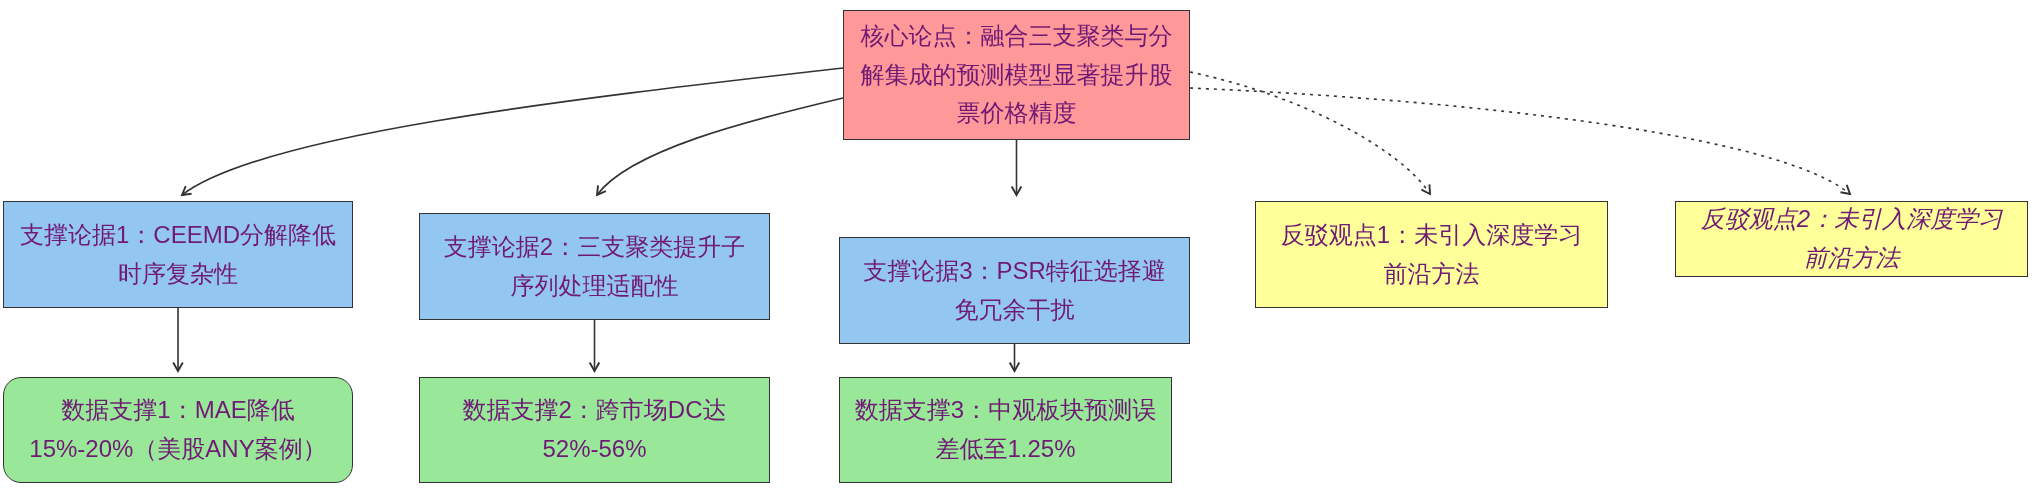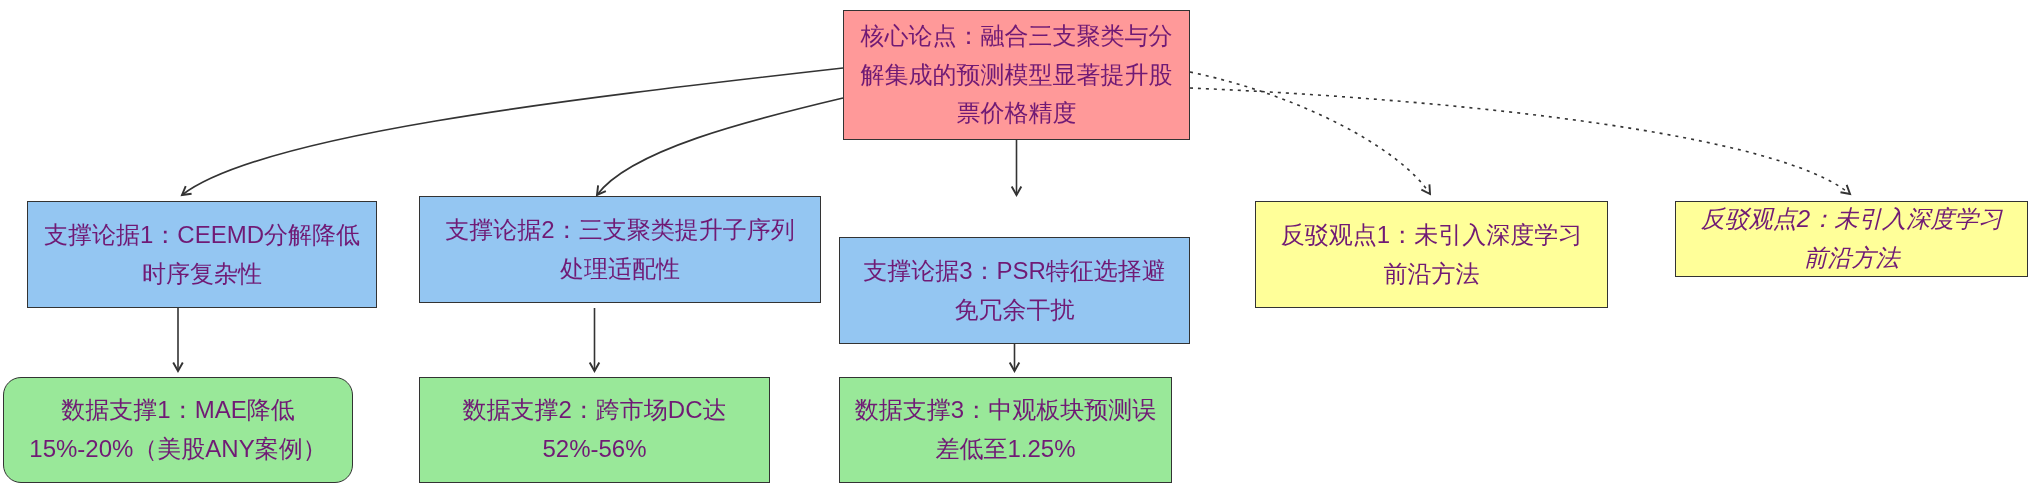--- a/index.html
+++ b/index.html
@@ -30,21 +30,21 @@
     align-items: center;
     justify-content: center;
     text-align: center;
     font-size: 24px;
     line-height: 1.62;
     color: #701a75;
     padding: 6px 14px;
   }
   #node-core { left: 843px; top: 10px;  width: 347px; height: 130px; }
   #node-sup1 { left: 3px;    top: 201px; width: 350px; height: 107px; }
-  #node-sup2 { left: 419px;  top: 196px; width: 402px; height: 107px; }
+  #node-sup2 { left: 419px;  top: 213px; width: 351px; height: 107px; }
   #node-sup3 { left: 839px;  top: 201px; width: 351px; height: 107px; }
   #node-con1 { left: 1255px; top: 201px; width: 353px; height: 107px; }
   #node-con2 { left: 1675px; top: 201px; width: 353px; height: 76px; font-style: italic; }
   #node-dat1 { left: 3px;    top: 377px; width: 350px; height: 106px; }
   #node-dat2 { left: 419px;  top: 377px; width: 351px; height: 106px; }
   #node-dat3 { left: 839px;  top: 377px; width: 333px; height: 106px; }
   .edge {
     fill: none;
     stroke: #333333;
     stroke-width: 1.6;
@@ -70,21 +70,21 @@
     <path class="edge" d="M 1016.5 140 L 1016.5 195" marker-end="url(#arrowhead)"></path>
     <path class="edge dotted" d="M 1190 72 C 1300 95, 1400 148, 1430 194" marker-end="url(#arrowhead)"></path>
     <path class="edge dotted" d="M 1190 88 C 1470 100, 1780 135, 1850 194" marker-end="url(#arrowhead)"></path>
     <path class="edge" d="M 178 308 L 178 371" marker-end="url(#arrowhead)"></path>
     <path class="edge" d="M 594.5 308 L 594.5 371" marker-end="url(#arrowhead)"></path>
     <path class="edge" d="M 1014.5 308 L 1014.5 371" marker-end="url(#arrowhead)"></path>
   </svg>
 
   <div class="node" id="node-core" style="background-color: rgb(255, 153, 153);">核心论点：融合三支聚类与分解集成的预测模型显著提升股票价格精度</div>
 
-  <div class="node" id="node-sup1" style="background-color: rgb(148, 198, 242); margin-left: 24px;">支撑论据1：CEEMD分解降低时序复杂性</div>
+  <div class="node" id="node-sup1" style="background-color: rgb(148, 198, 242);">支撑论据1：CEEMD分解降低时序复杂性</div>
 
   <div class="node" id="node-sup2" style="background-color: rgb(148, 198, 242);">支撑论据2：三支聚类提升子序列处理适配性</div>
 
   <div class="node" id="node-sup3" style="background-color: rgb(148, 198, 242); margin-top: 36px;">支撑论据3：PSR特征选择避免冗余干扰</div>
 
   <div class="node" id="node-con1" style="background-color: rgb(255, 255, 153);">反驳观点1：未引入深度学习前沿方法</div>
 
   <div class="node" id="node-con2" style="background-color: rgb(255, 255, 153);">反驳观点2：未引入深度学习前沿方法</div>
 
   <div class="node" id="node-dat1" style="background-color: rgb(153, 232, 153); border-radius: 18px;">数据支撑1：MAE降低15%-20%（美股ANY案例）</div>

